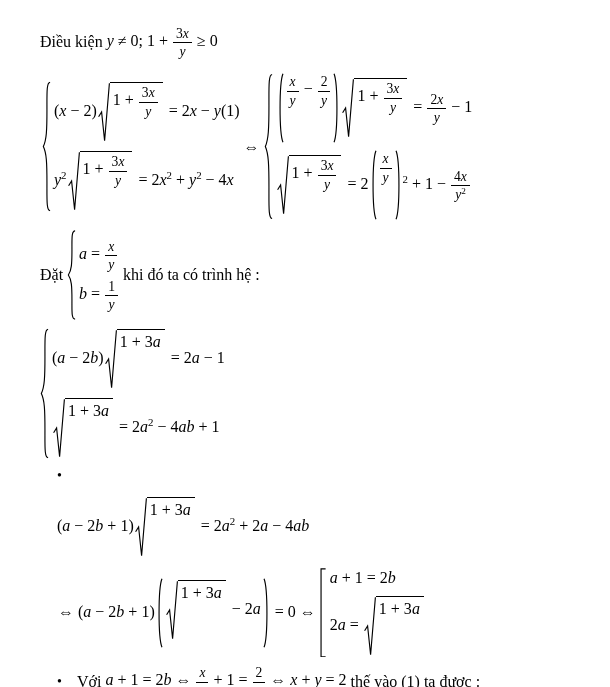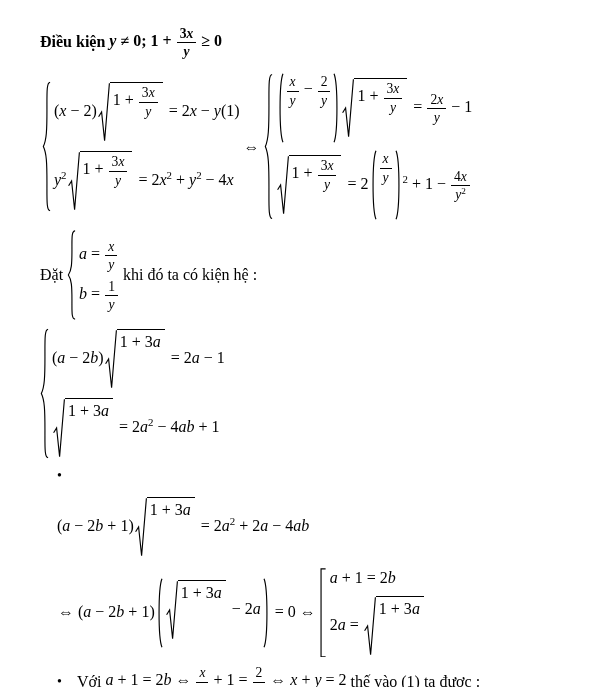--- a/index.html
+++ b/index.html
@@ -37,21 +37,21 @@
   .crow{white-space:pre;}
   
   .pwrap{display:inline-flex;align-items:stretch;vertical-align:middle;margin:0 1px;}
   .pinner{display:inline-block;padding:1px 2px;}
 </style>
 </head>
 <body>
 
 <div class="page">
   <main class="doc" id="doc">
-      <div class="line" style="padding-left: 40px; margin-bottom: 14px; font-weight: bold;">
+      <div class="line" style="padding-left: 40px; margin-bottom: 14px;">
         <span class="tseg">Điều kiện </span>
         <span class="mseg"><i>y</i> ≠ 0; 1 + <span class="frac"><span class="num">3<i>x</i></span><span class="den"><i>y</i></span></span> ≥ 0</span>
       </div>
       <div class="line" style="padding-left: 42px; margin-bottom: 10px;">
         <span class="cases">
           <span class="delimbox d-lbrace">
             <svg viewBox="0 0 10 100" preserveAspectRatio="none">
               <path d="M9 1 C5 1 5.5 9 5.5 22 C5.5 38 5 45 1.5 50 C5 55 5.5 62 5.5 78 C5.5 91 5 99 9 99" fill="none" stroke="#000000" stroke-width="1.15" vector-effect="non-scaling-stroke"></path>
             </svg>
           </span>
@@ -95,21 +95,21 @@
           <span class="delimbox d-lbrace">
             <svg viewBox="0 0 10 100" preserveAspectRatio="none">
               <path d="M9 1 C5 1 5.5 9 5.5 22 C5.5 38 5 45 1.5 50 C5 55 5.5 62 5.5 78 C5.5 91 5 99 9 99" fill="none" stroke="#000000" stroke-width="1.15" vector-effect="non-scaling-stroke"></path>
             </svg>
           </span>
           <span class="rows">
             <span class="crow"><i>a</i> = <span class="frac"><span class="num"><i>x</i></span><span class="den"><i>y</i></span></span></span>
             <span class="crow"><i>b</i> = <span class="frac"><span class="num">1</span><span class="den"><i>y</i></span></span></span>
           </span>
         </span>
-        <span class="tseg"> khi đó ta có kiện hệ :</span>
+        <span class="tseg"> khi đó ta có trình hệ :</span>
       </div>
       <div class="line" style="padding-left: 40px; margin-bottom: 8px;">
         <span class="cases">
           <span class="delimbox d-lbrace">
             <svg viewBox="0 0 10 100" preserveAspectRatio="none">
               <path d="M9 1 C5 1 5.5 9 5.5 22 C5.5 38 5 45 1.5 50 C5 55 5.5 62 5.5 78 C5.5 91 5 99 9 99" fill="none" stroke="#000000" stroke-width="1.15" vector-effect="non-scaling-stroke"></path>
             </svg>
           </span>
           <span class="rows">
             <span class="crow">(<i>a</i> − 2<i>b</i>)<span class="sqrt"><span class="delimbox d-radical"><svg viewBox="0 0 20 100" preserveAspectRatio="none">

